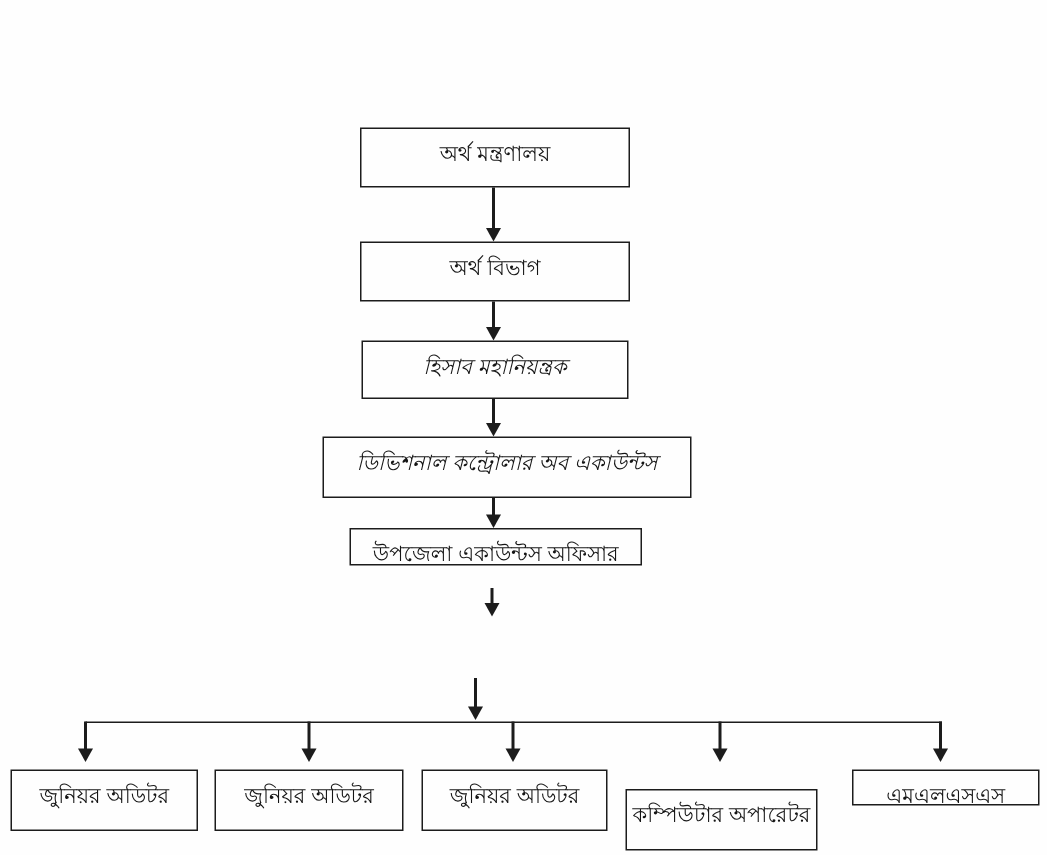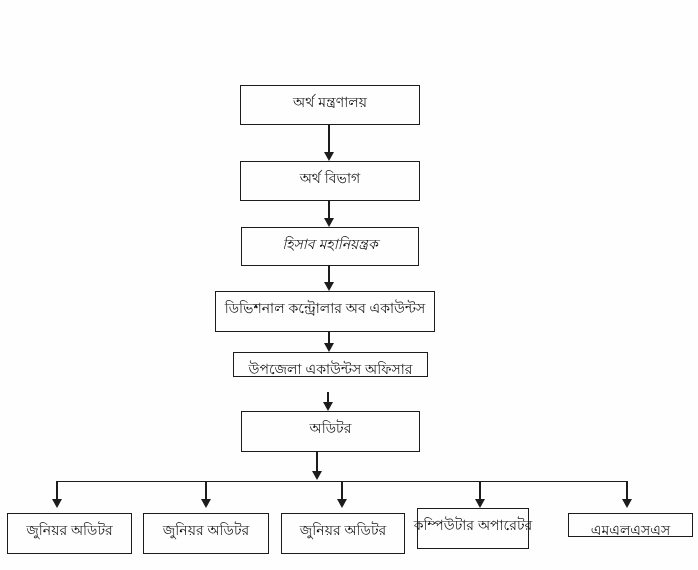--- a/index.html
+++ b/index.html
@@ -64,25 +64,24 @@
 <body>
 
 <div class="canvas">
 
   <div class="node" style="left:240px; top:161px; width:180px; height:40px;">অর্থ বিভাগ</div>
 
   <div class="node" style="left:240px; top:85px;  width:180px; height:40px;">অর্থ মন্ত্রণালয়</div>
 
   <div class="node" style="left:241px; top:227px; width:178px; height:39px;font-style:italic;">হিসাব মহানিয়ন্ত্রক</div>
 
-  <div class="node" style="left:215px; top:291px; width:220px; height:41px;">ডিভিশনাল কন্ট্রোলার অব একাউন্টস</div>
+  <div class="node" style="left:215px; top:291px; width:246px; height:41px;font-style:italic;">ডিভিশনাল কন্ট্রোলার অব একাউন্টস</div>
 
   <div class="node" style="left:233px; top:352px; width:195px; height:25px;">উপজেলা একাউন্টস অফিসার</div>
 
-  <div class="node" style="left:241px; top:411px; width:179px; height:41px;">অডিটর</div>
 
   <div class="conn" style="left:324px; top:125px; height:36px;">
     <div class="stem"></div>
       <div class="head"></div>
   </div>
   <div class="conn" style="left:324px; top:201px; height:26px;">
     <div class="stem"></div>
       <div class="head"></div>
   </div>
   <div class="conn" style="left:324px; top:266px; height:25px;">
@@ -125,17 +124,17 @@
     <div class="stem"></div>
       <div class="head"></div>
   </div>
 
   <div class="node" style="left:7px;   top:513px; width:125px; height:41px;">জুনিয়র অডিটর</div>
 
   <div class="node" style="left:143px; top:513px; width:126px; height:41px;">জুনিয়র অডিটর</div>
 
   <div class="node" style="left:281px; top:513px; width:124px; height:41px;">জুনিয়র অডিটর</div>
 
-  <div class="node" style="left:417px; top:508px; width:112px; height:41px;">কম্পিউটার অপারেটর</div>
+  <div class="node" style="left:417px; top:526px; width:128px; height:41px;">কম্পিউটার অপারেটর</div>
 
   <div class="node" style="left:568px; top:513px; width:125px; height:24px;">এমএলএসএস</div>
 
 </div>
 
 </body></html>

